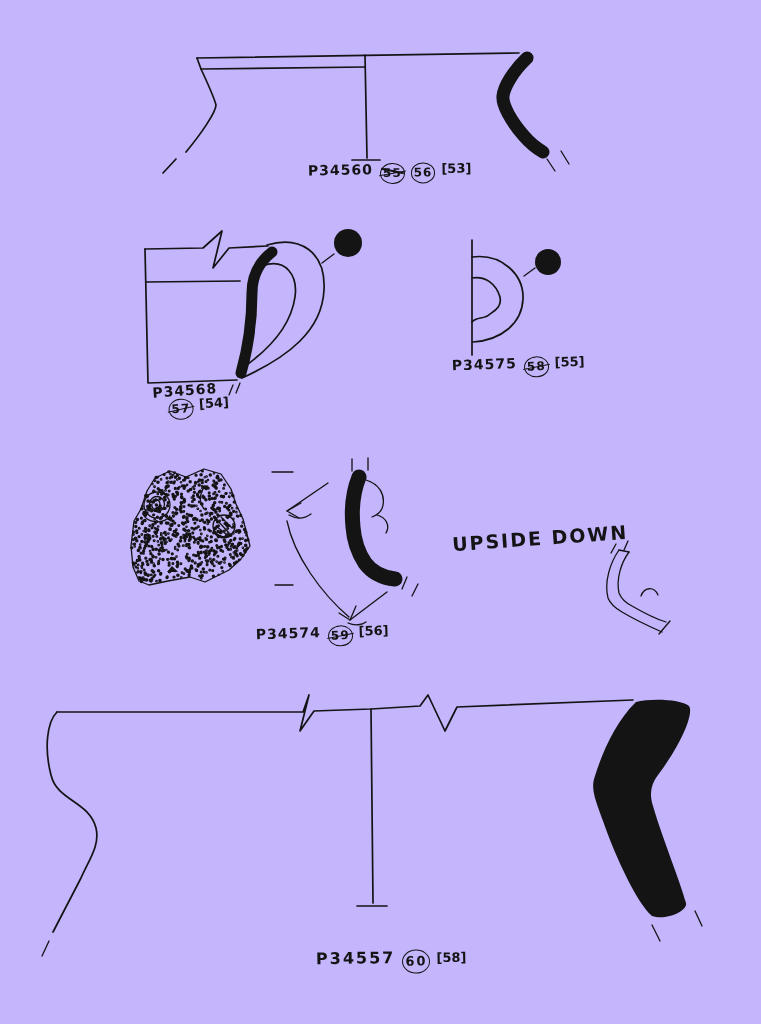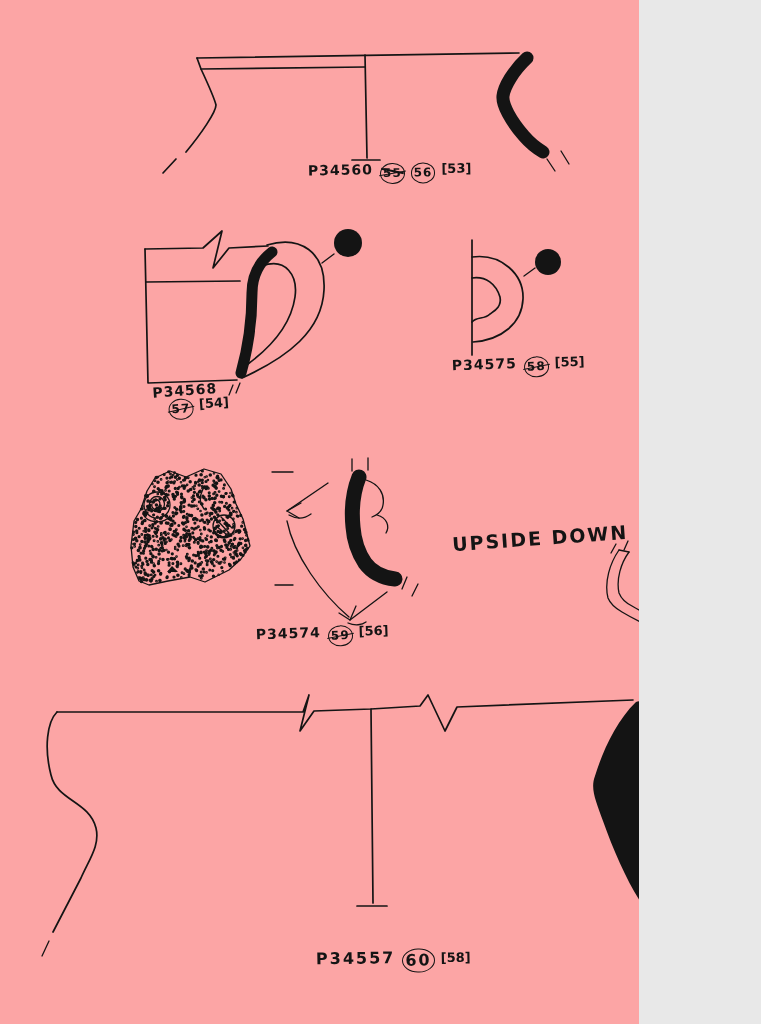--- a/index.html
+++ b/index.html
@@ -1,16 +1,16 @@
 <!DOCTYPE html>
 <html><head>
 <meta charset="utf-8">
 <style>
   html,body{margin:0;padding:0;background:#e8e8e8;}
-  #page{position:relative;width:639px;height:1024px;background:#fca5a5;overflow:hidden;
+  #page{position:relative;width:761px;height:1024px;background:#c4b5fd;overflow:hidden;
         font-family:"DejaVu Sans",sans-serif;color:#141414;}
   #art{position:absolute;left:0;top:0;}
   #art path,#art line,#art circle,#art polyline{stroke:#141414;stroke-width:1.7;fill:none;
         stroke-linecap:round;stroke-linejoin:round;}
   #art .fillink{fill:#141414;stroke:none;}
   #art .thin{stroke-width:1.3;}
   #art .sec13{stroke-width:13;}
   #art .sec11{stroke-width:11;}
   #art .sec15{stroke-width:15;}
   .hand{position:absolute;font-family:"DejaVu Sans",sans-serif;font-weight:600;
@@ -19,21 +19,21 @@
   .pnum{margin-right:4px;}
   .circ{display:inline-block;position:relative;min-width:17px;height:19px;line-height:19px;
         text-align:center;border:1.7px solid #141414;border-radius:50%;
         font-size:12px;padding:0 2px;margin:0 3px;vertical-align:-3px;}
   .circ.struck::after{content:'';position:absolute;left:-2px;right:-2px;top:46%;height:0;
         border-top:1.8px solid #141414;transform:rotate(-9deg);}
   .circ.scribbled::before{content:'';position:absolute;left:0px;right:0px;top:30%;height:0;
         border-top:2.5px solid #141414;transform:rotate(12deg);}
   .brk{font-size:13px;letter-spacing:0px;margin-left:3px;}
   .big{font-size:16px;letter-spacing:2px;}
-  .big .circ{min-width:20px;height:22px;line-height:22px;font-size:16px;}
+  .big .circ{min-width:20px;height:22px;line-height:22px;font-size:13px;}
   .big .brk{font-size:13px;}
   .note{font-size:19px;font-weight:600;letter-spacing:2px;transform:rotate(-4deg);}
 </style>
 </head>
 <body>
 
 <div id="page">
 
   <svg id="art" width="761" height="1024" viewBox="0 0 761 1024">
 

